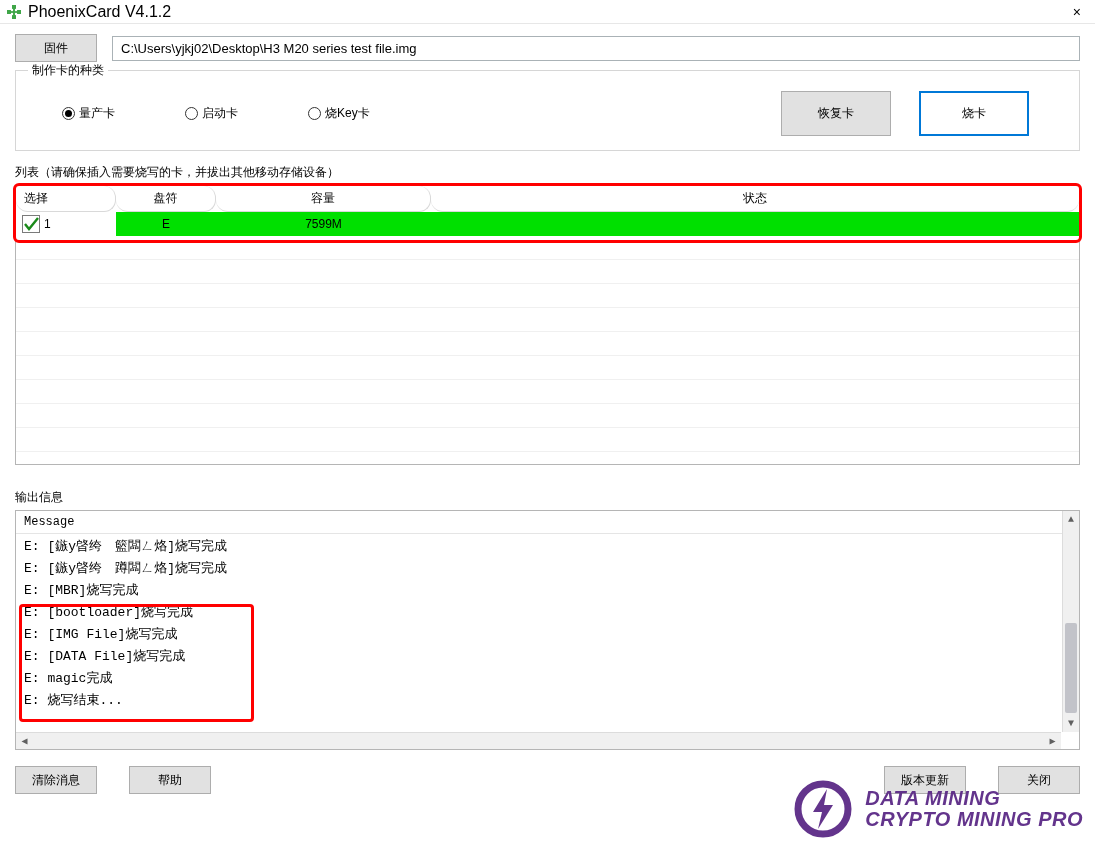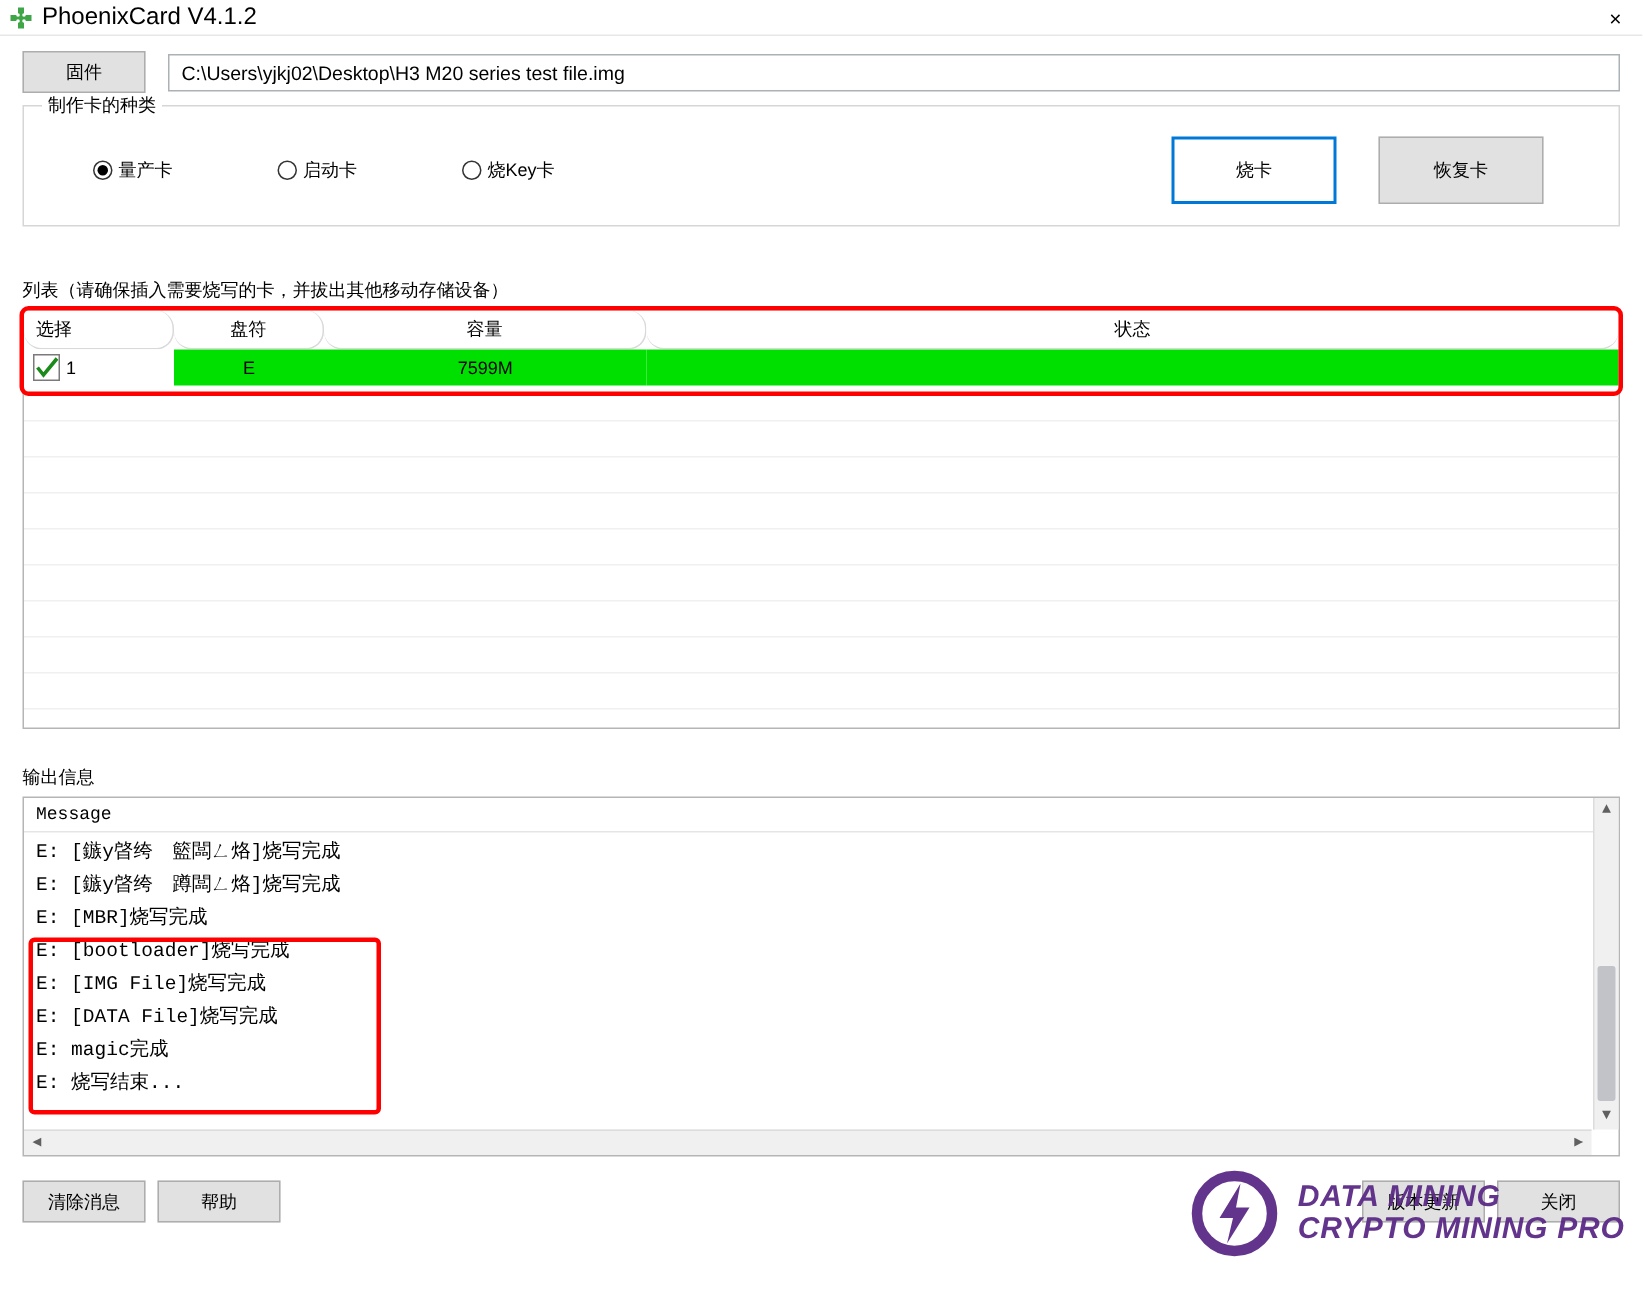--- a/index.html
+++ b/index.html
@@ -65,21 +65,21 @@
     border: 1px solid #aab2b6;
     height: 25px;
     padding: 0 8px;
     display: flex;
     align-items: center;
     font-size: 13px;
   }
   fieldset.card-type {
     border: 1px solid #d6d6d6;
     padding: 12px 10px 14px 10px;
-    margin-bottom: 34px;
+    margin-bottom: 13px;
     position: relative;
     display: flex;
     align-items: center;
   }
   fieldset.card-type legend {
     padding: 0 4px;
     font-size: 12px;
     margin-left: 2px;
   }
   .radio-group {
@@ -230,21 +230,21 @@
     margin: 0 2px;
     background: #c2c3c9;
     border-radius: 2px;
     height: 90px;
     margin-top: auto;
     margin-bottom: 2px;
   }
   .output-scrollbar-v .track { flex: 1; display: flex; flex-direction: column; }
   .bottom-btns {
     display: flex;
-    gap: 8px;
+    gap: 32px;
     margin-top: 16px;
     align-items: center;
   }
   .bottom-btns .spacer { flex: 1; }
   .red-highlight-log {
     position: absolute;
     border: 3px solid #ff0000;
     border-radius: 4px;
     pointer-events: none;
   }
@@ -303,22 +303,22 @@
       <div class="radio-item">
         <span class="radio-circle"></span>
         <span>启动卡</span>
       </div>
       <div class="radio-item">
         <span class="radio-circle"></span>
         <span>烧Key卡</span>
       </div>
     </div>
     <div class="action-btns">
+      <div class="btn tall">恢复卡</div>
       <div class="btn tall primary-selected">烧卡</div>
-      <div class="btn tall">恢复卡</div>
     </div>
   </fieldset>
 
   <div class="section-label">列表（请确保插入需要烧写的卡，并拔出其他移动存储设备）</div>
   <div class="list-table-wrap" style="position:relative;">
     <div class="list-header">
       <div class="col-sel">选择</div>
       <div class="col-drv">盘符</div>
       <div class="col-cap">容量</div>
       <div class="col-stat">状态</div>

